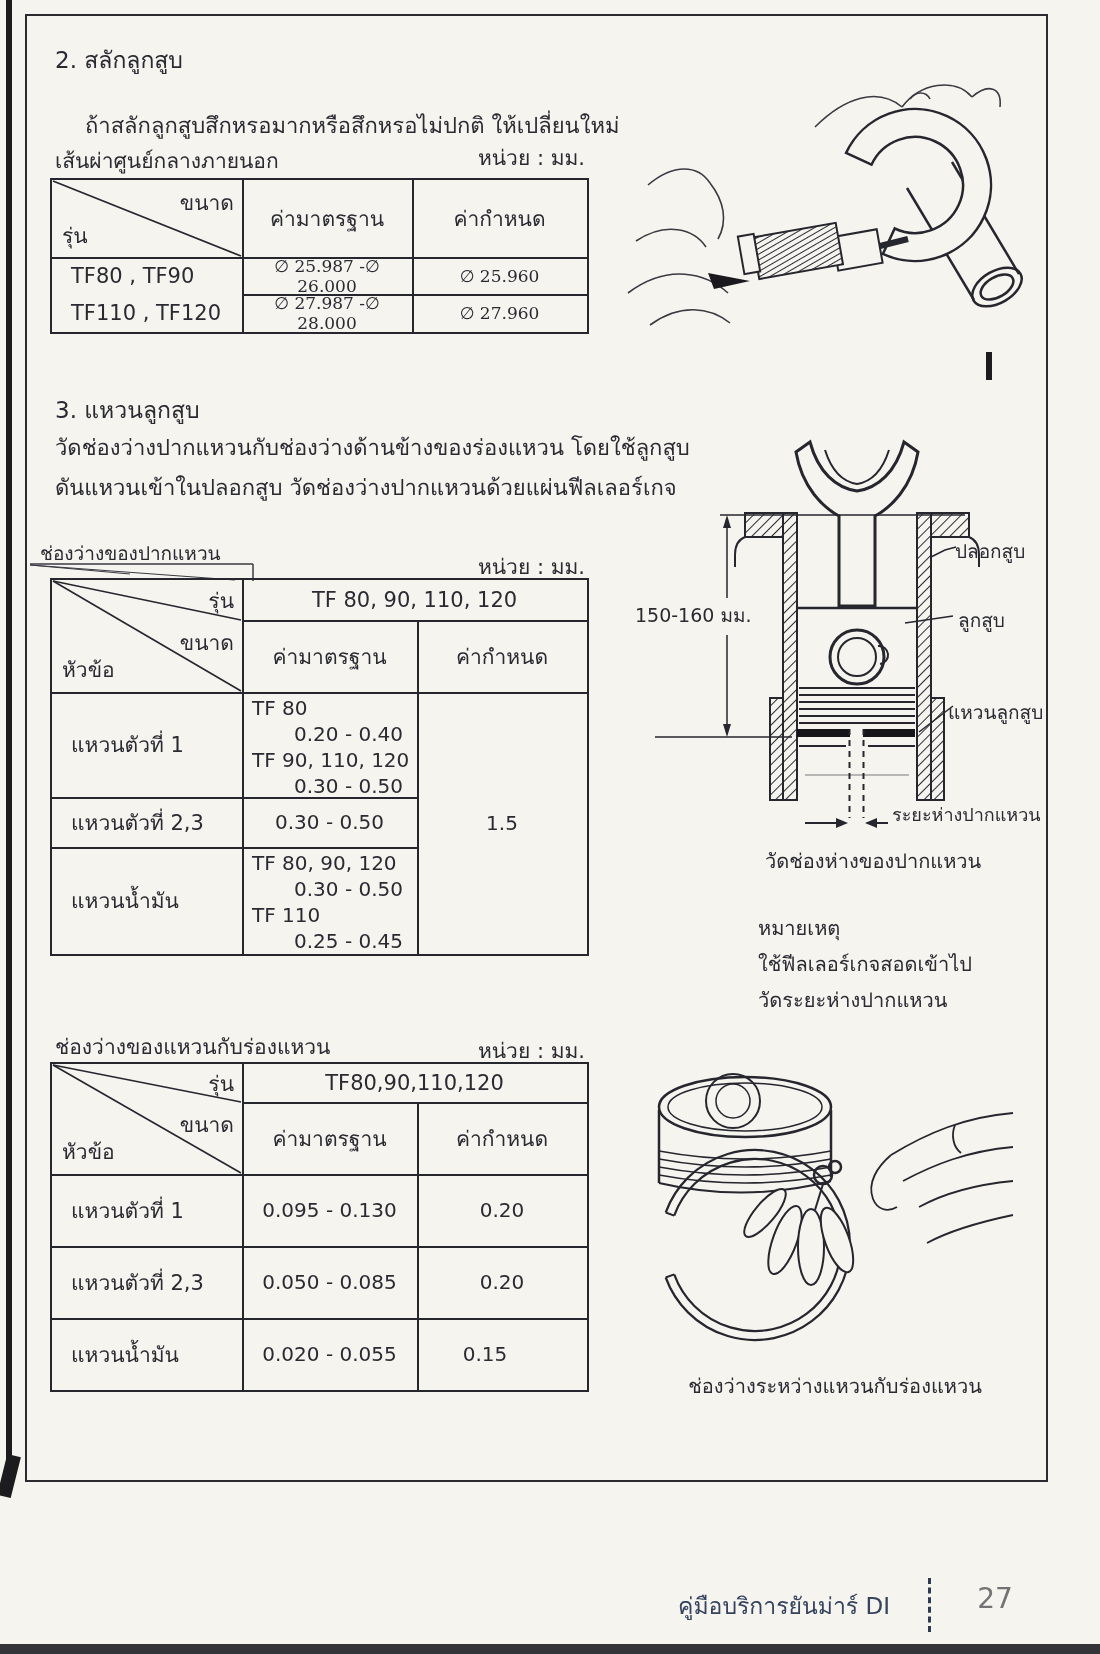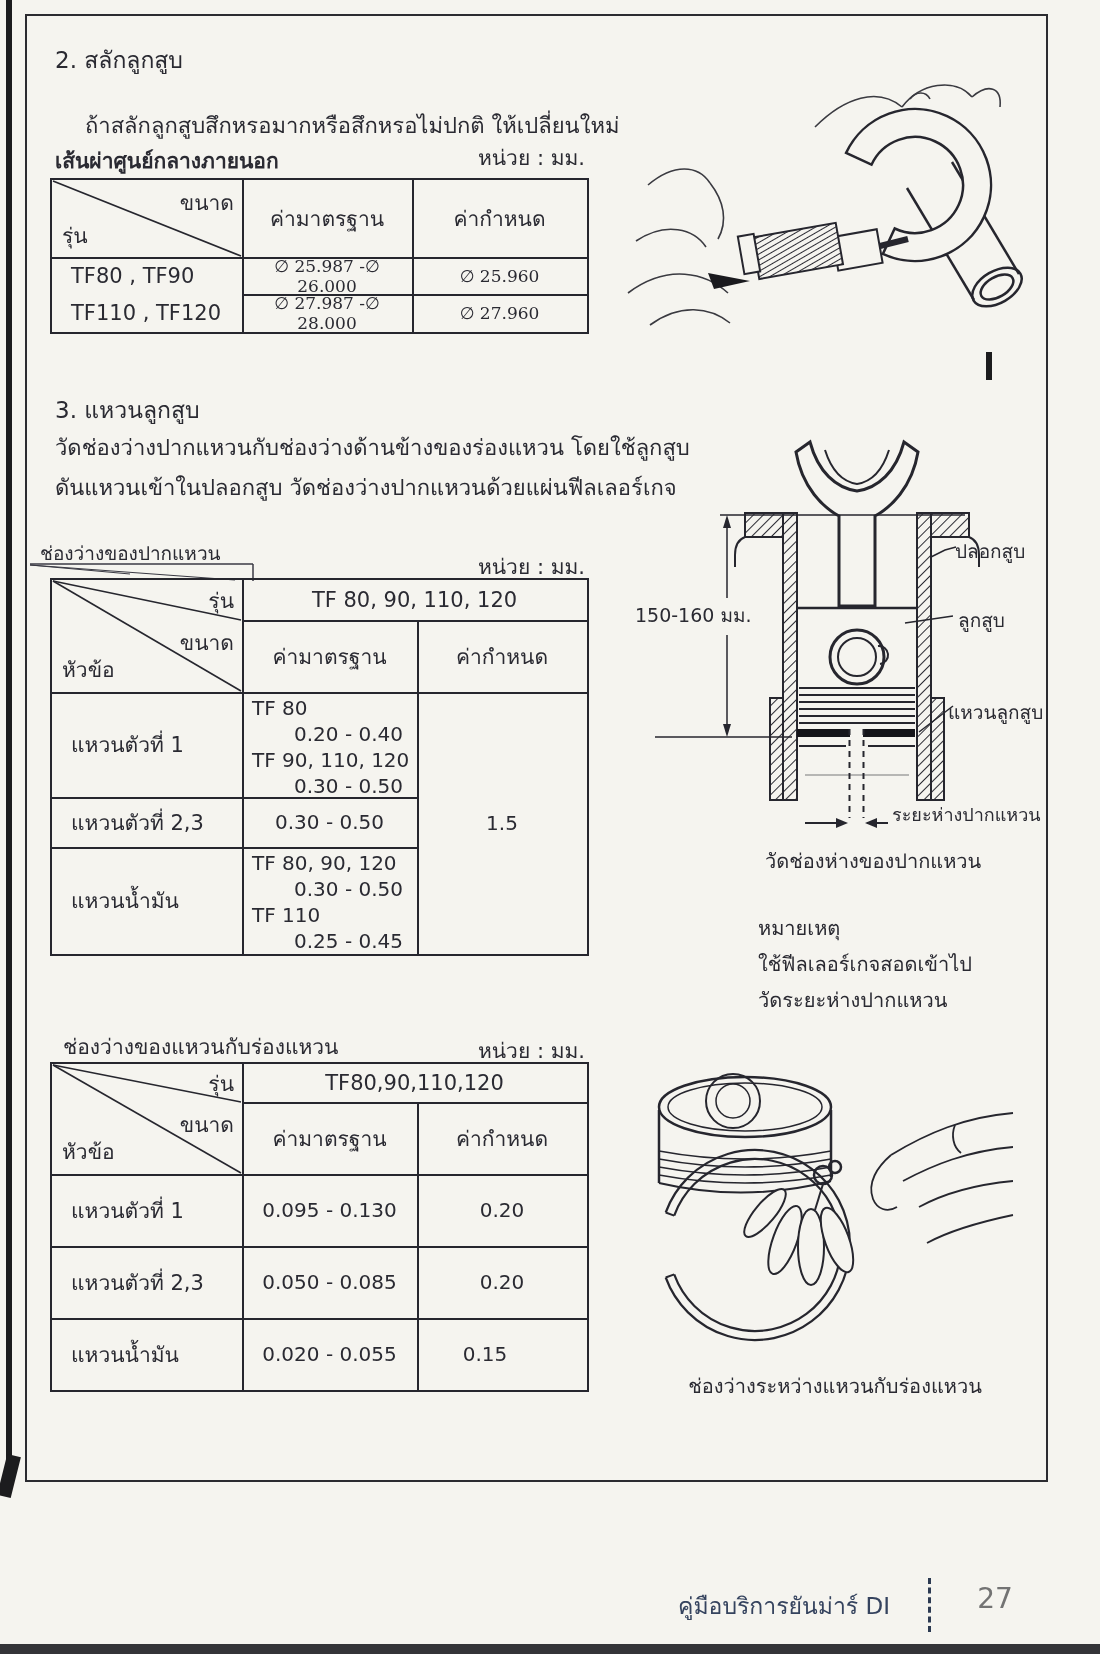--- a/index.html
+++ b/index.html
@@ -31,21 +31,21 @@
 
   <div class="strip" style="left:6px;top:0;width:6px;height:1468px;"></div>
   <div class="strip" style="left:2px;top:1455px;width:14px;height:42px;transform:rotate(14deg);"></div>
   <div class="strip" style="left:0;top:1644px;width:1100px;height:10px;background:#343438;"></div>
   <div class="frame" style="left:25px;top:14px;width:1019px;height:1464px;"></div>
   <div class="strip" style="left:986px;top:352px;width:6px;height:28px;"></div>
 
   <div class="txt" style="left:55px;top:42px;font-size:23px;">2. สลักลูกสูบ</div>
   <div class="txt" style="left:85px;top:84px;font-size:22px;margin-top:24px;">ถ้าสลักลูกสูบสึกหรอมากหรือสึกหรอไม่ปกติ ให้เปลี่ยนใหม่</div>
 
-  <div class="txt" style="left:55px;top:144px;font-size:21px;font-weight:bold;">เส้นผ่าศูนย์กลางภายนอก</div>
+  <div class="txt" style="left:55px;top:144px;font-size:21px;">เส้นผ่าศูนย์กลางภายนอก</div>
   <div class="txt" style="left:420px;top:141px;width:165px;text-align:right;font-size:21px;">หน่วย : มม.</div>
 
   <div class="tbl" style="left:50px;top:178px;width:535px;height:152px;">
     <div class="vline" style="left:190px;top:0;height:152px;"></div>
     <div class="vline" style="left:360px;top:0;height:152px;"></div>
     <div class="hline" style="left:0;top:77px;width:535px;"></div>
     <div class="hline" style="left:190px;top:114px;width:345px;height:1.5px;"></div>
     <svg style="left:0;top:0;" width="190" height="77">
       <line x1="1" y1="1" x2="189" y2="76" stroke="#26262e" stroke-width="1.8"></line>
     </svg>
@@ -219,21 +219,21 @@
   <div class="txt lbl" style="left:955px;top:536px;">ปลอกสูบ</div>
   <div class="txt lbl" style="left:958px;top:605px;">ลูกสูบ</div>
   <div class="txt lbl" style="left:948px;top:697px;">แหวนลูกสูบ</div>
   <div class="txt" style="left:892px;top:800px;font-size:18px;">ระยะห่างปากแหวน</div>
   <div class="txt cap" style="left:765px;top:845px;">วัดช่องห่างของปากแหวน</div>
 
   <div class="txt note" style="left:758px;top:912px;">หมายเหตุ</div>
   <div class="txt note" style="left:758px;top:948px;">ใช้ฟีลเลอร์เกจสอดเข้าไป</div>
   <div class="txt note" style="left:758px;top:984px;">วัดระยะห่างปากแหวน</div>
 
-  <div class="txt" style="left:55px;top:1030px;font-size:21px;margin-left:8px;">ช่องว่างของแหวนกับร่องแหวน</div>
+  <div class="txt" style="left:55px;top:1030px;font-size:21px;">ช่องว่างของแหวนกับร่องแหวน</div>
   <div class="txt" style="left:420px;top:1034px;width:165px;text-align:right;font-size:21px;">หน่วย : มม.</div>
 
   <div class="tbl" style="left:50px;top:1062px;width:535px;height:326px;">
     <div class="vline" style="left:190px;top:0;height:326px;"></div>
     <div class="vline" style="left:365px;top:38px;height:288px;"></div>
     <div class="hline" style="left:190px;top:38px;width:345px;"></div>
     <div class="hline" style="left:0;top:110px;width:535px;"></div>
     <div class="hline" style="left:0;top:182px;width:535px;height:1.5px;"></div>
     <div class="hline" style="left:0;top:254px;width:535px;height:1.5px;"></div>
     <svg style="left:0;top:0;" width="190" height="110">

